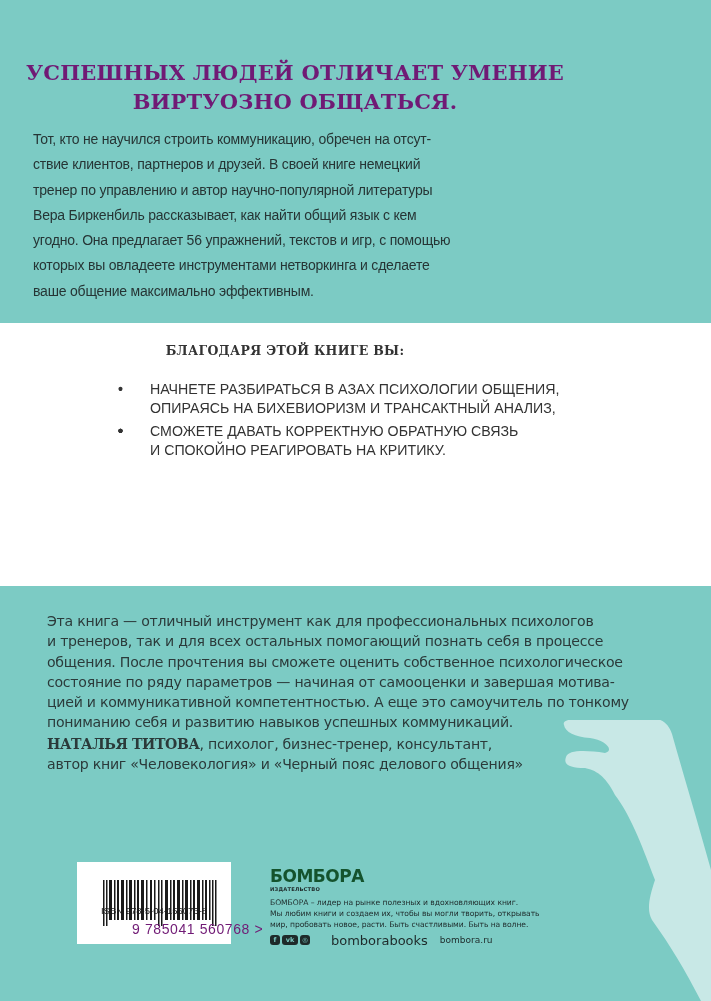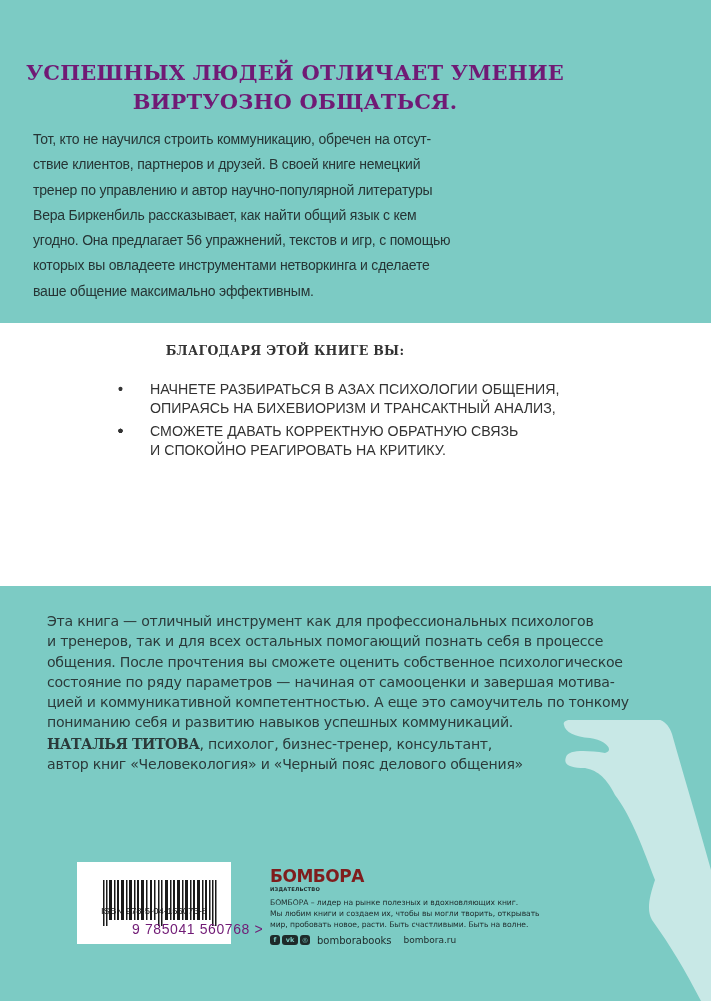--- a/index.html
+++ b/index.html
@@ -82,21 +82,21 @@
   }
   .bars svg { display: block; }
   .barnum {
     position: absolute; left: 15px; top: 59px; width: 140px;
     font-family: "Liberation Sans", sans-serif; font-size: 14px; color: #701a75;
     letter-spacing: 0.6px; white-space: pre; margin-left: 40px;
   }
   .publisher-logo {
     position: absolute; left: 270px; top: 866px;
     font-family: "DejaVu Sans", sans-serif; font-weight: bold;
-    font-size: 17px; color: #7f1d1d; letter-spacing: -0.5px;
+    font-size: 17px; color: #14532d; letter-spacing: -0.5px;
   }
   .publisher-sub {
     position: absolute; left: 270px; top: 886px;
     font-family: "DejaVu Sans", sans-serif; font-weight: bold;
     font-size: 5.2px; color: #1e2a2a; letter-spacing: 0.2px;
   }
   .publisher-text {
     position: absolute; left: 270px; top: 898px; width: 320px;
     font-family: "DejaVu Sans", sans-serif;
     font-size: 7.6px; line-height: 10.8px; color: #1e2a2a;
@@ -107,22 +107,22 @@
     display: flex; align-items: center; gap: 2px;
   }
   .social .ico {
     width: 10px; height: 10px; border-radius: 3px; background: #1e2a2a;
     color: #7ccbc4; font-size: 6.5px; font-weight: bold;
     display: flex; align-items: center; justify-content: center;
     font-family: "DejaVu Sans", sans-serif;
   }
   .social .ico.wide { width: 16px; }
   .social .handle {
-    margin-left: 5px;
-    font-family: "DejaVu Sans", sans-serif; font-size: 10px; color: #1e2a2a;
+    margin-left: 19px;
+    font-family: "DejaVu Sans", sans-serif; font-size: 13px; color: #1e2a2a;
   }
   .social .site {
     margin-left: 10px;
     font-family: "DejaVu Sans", sans-serif; font-size: 9px; color: #1e2a2a;
   }
 </style>
 </head>
 <body>
 
 <div class="top"></div>

